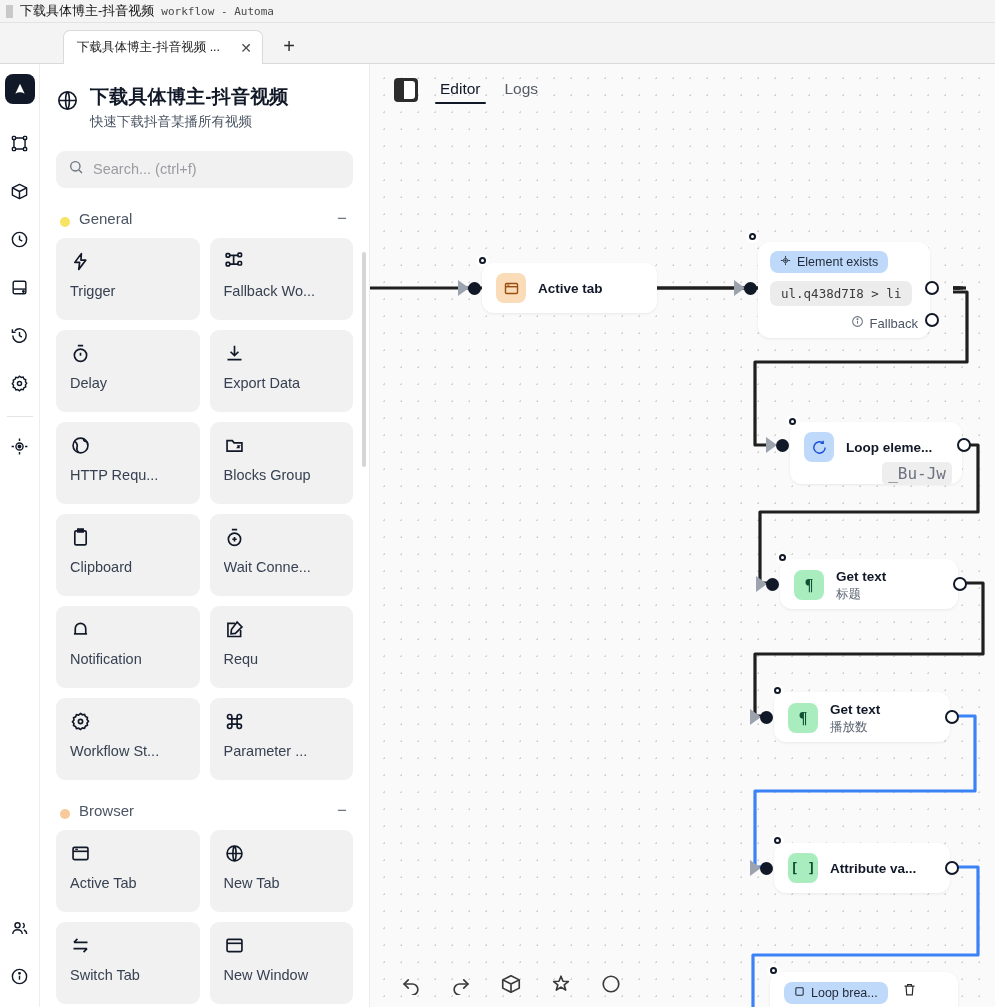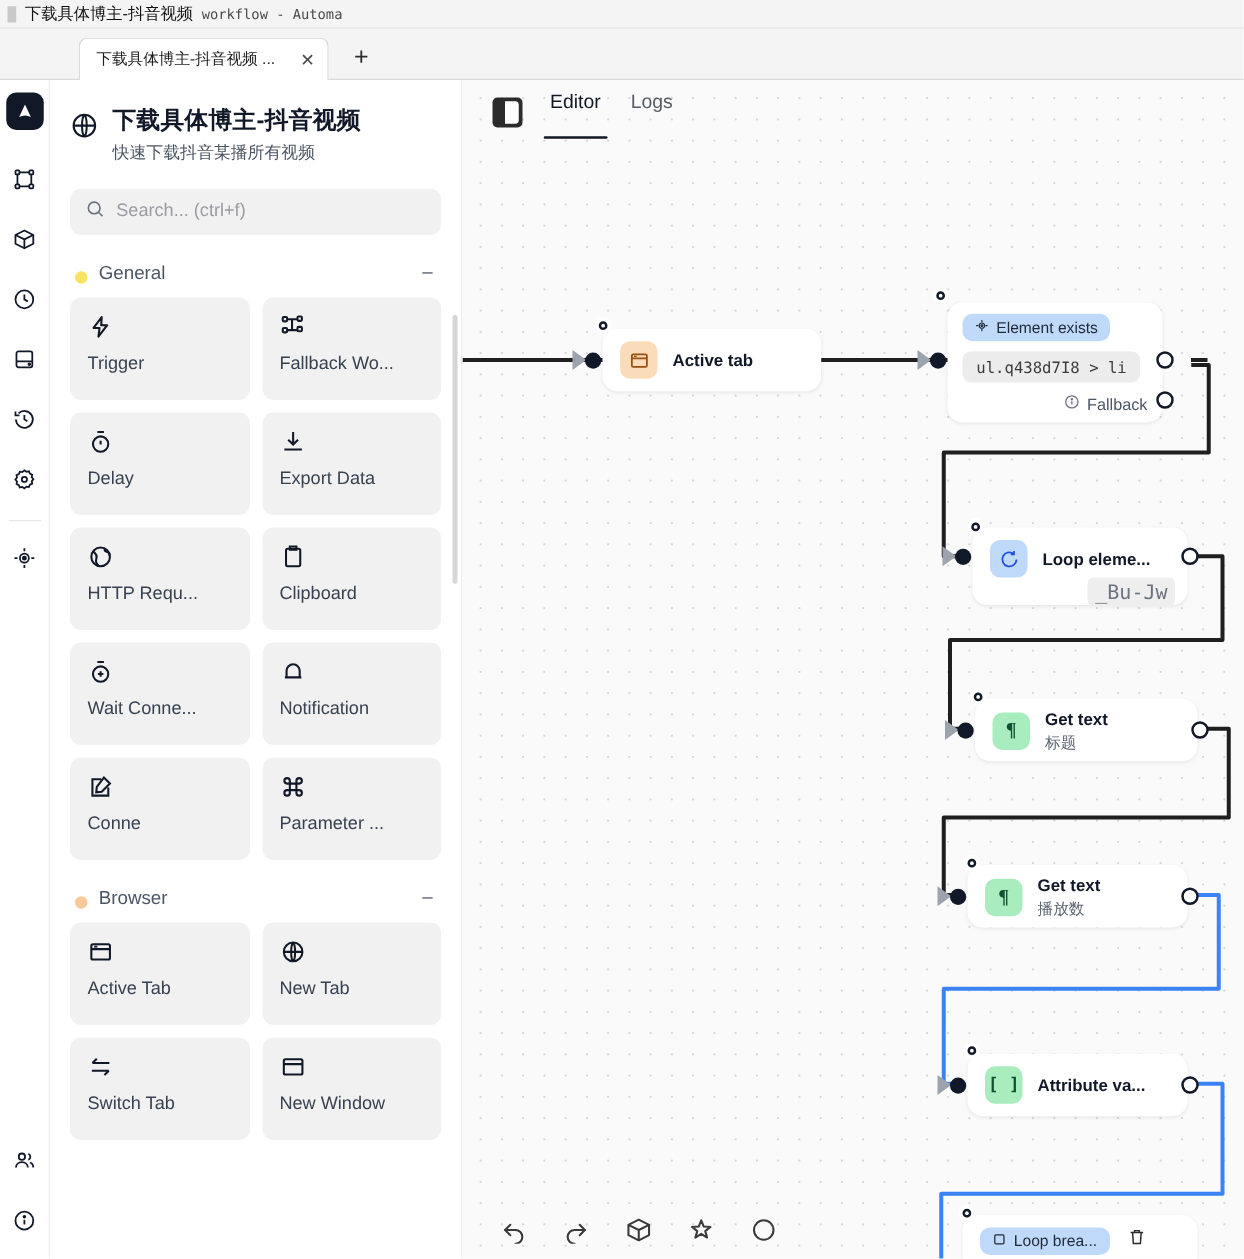--- a/index.html
+++ b/index.html
@@ -172,21 +172,21 @@
   }
   .panel-toggle {
     width: 24px; height: 24px; border-radius: 4px;
     background: #2c2c2c; position: relative;
   }
   .panel-toggle::after{
     content:""; position:absolute; left:10px; top:3px;
     width:11px; height:18px; background:#ffffff; border-radius:0 3px 3px 0;
   }
   .edtab {
-    font-size: 15.5px; color: #555c66; padding: 4px 2px 20px 2px; position: relative;
+    font-size: 15.5px; color: #555c66; padding: 4px 2px 6px 2px; position: relative;
   }
   .edtab.active { color: #111827; }
   .edtab.active::after{
     content:""; position:absolute; left:-3px; right:-3px; bottom:0;
     height:2.5px; background:#111827; border-radius:2px;
   }
 
   svg.wires { position:absolute; left:0; top:0; width:100%; height:100%; z-index:5;}
 
   .node {
@@ -424,20 +424,29 @@
           <svg width="21" height="21" viewBox="0 0 24 24" fill="none" stroke="currentColor" stroke-width="1.9">
             <circle cx="12" cy="12" r="8.5"></circle>
               <path d="M5 7c3 2 4 4 3 7s1 5 2 6M16 4c-1 2 0 3 2 3.5s2.5 2 2 4"></path>
             </svg>
         </span>
         <span class="bl">HTTP Requ...</span>
       </div>
       <div class="bcard">
         <span class="bi">
           <svg width="21" height="21" viewBox="0 0 24 24" fill="none" stroke="currentColor" stroke-width="1.9">
+            <path d="M3.5 6.5h6l2 2.5h9v9.5h-17z"></path>
+              <path d="M15 12.5h2.5l-2 2h2.5" stroke-width="1.5"></path>
+            </svg>
+        </span>
+        <span class="bl">Blocks Group</span>
+      </div>
+      <div class="bcard">
+        <span class="bi">
+          <svg width="21" height="21" viewBox="0 0 24 24" fill="none" stroke="currentColor" stroke-width="1.9">
             <rect x="5.5" y="4.5" width="13" height="16" rx="1.5"></rect>
               <path d="M9 2.5h6v3H9z"></path>
             </svg>
         </span>
         <span class="bl">Clipboard</span>
       </div>
       <div class="bcard">
         <span class="bi">
           <svg width="21" height="21" viewBox="0 0 24 24" fill="none" stroke="currentColor" stroke-width="1.9">
             <circle cx="12" cy="14" r="7"></circle>
@@ -455,21 +464,30 @@
         </span>
         <span class="bl">Notification</span>
       </div>
       <div class="bcard">
         <span class="bi">
           <svg width="21" height="21" viewBox="0 0 24 24" fill="none" stroke="currentColor" stroke-width="1.9">
             <path d="M19 12.5V20H4.5V5h8"></path>
               <path d="M15 3.5 20.5 9 13 16.5 8 17l.5-5z"></path>
             </svg>
         </span>
-        <span class="bl">Conne</span>
+        <span class="bl">Requ</span>
+      </div>
+      <div class="bcard">
+        <span class="bi">
+          <svg width="21" height="21" viewBox="0 0 24 24" fill="none" stroke="currentColor" stroke-width="1.9">
+            <path d="M12 2.8l2.1 1.5 2.5-.5 1 2.4 2.3 1.1-.4 2.5 1.6 2-1.6 2 .4 2.5-2.3 1.1-1 2.4-2.5-.5L12 21.2l-2.1-1.5-2.5.5-1-2.4-2.3-1.1.4-2.5-1.6-2 1.6-2-.4-2.5 2.3-1.1 1-2.4 2.5.5z"></path>
+            <circle cx="12" cy="12" r="2.4"></circle>
+            </svg>
+        </span>
+        <span class="bl">Workflow St...</span>
       </div>
       <div class="bcard">
         <span class="bi">
           <svg width="21" height="21" viewBox="0 0 24 24" fill="none" stroke="currentColor" stroke-width="1.9">
             <path d="M9 9h6v6H9z"></path>
               <path d="M9 9V6.5a2.5 2.5 0 1 0-2.5 2.5H9zM15 9V6.5A2.5 2.5 0 1 1 17.5 9H15zM9 15v2.5A2.5 2.5 0 1 1 6.5 15H9zM15 15v2.5a2.5 2.5 0 1 0 2.5-2.5H15z"></path>
             </svg>
         </span>
         <span class="bl">Parameter ...</span>
       </div>
@@ -603,21 +621,21 @@
               <path d="M12 11v5"></path>
               <circle cx="12" cy="8" r="0.9" fill="#6b7280"></circle>
             </svg>
         </span>
         <span>Fallback</span>
       </div>
       <div class="port-out" style="top:46px;"></div>
       <div class="port-out" style="top:78px;"></div>
     </div>
 
-    <div class="node" style="left:408px; top:358px; width:172px; height:62px;">
+    <div class="node" style="left:420px; top:358px; width:172px; height:62px;">
       <div class="port-in" style="top:23px;">
         <span class="tri"></span>
           <span class="dot"></span>
       </div>
       <div class="port-top" style="left:-4px; top:-7px;"></div>
       <div class="nrow" style="padding-bottom:2px;">
         <span class="nicon" style="background:#bfd9fb; color:#1d4ed8;">
           <svg width="17" height="17" viewBox="0 0 24 24" fill="none" stroke="currentColor" stroke-width="2">
             <path d="M20 12a8 8 0 1 1-3.2-6.4"></path>
               <path d="M17.2 2.6v3.6h-3.6"></path>

